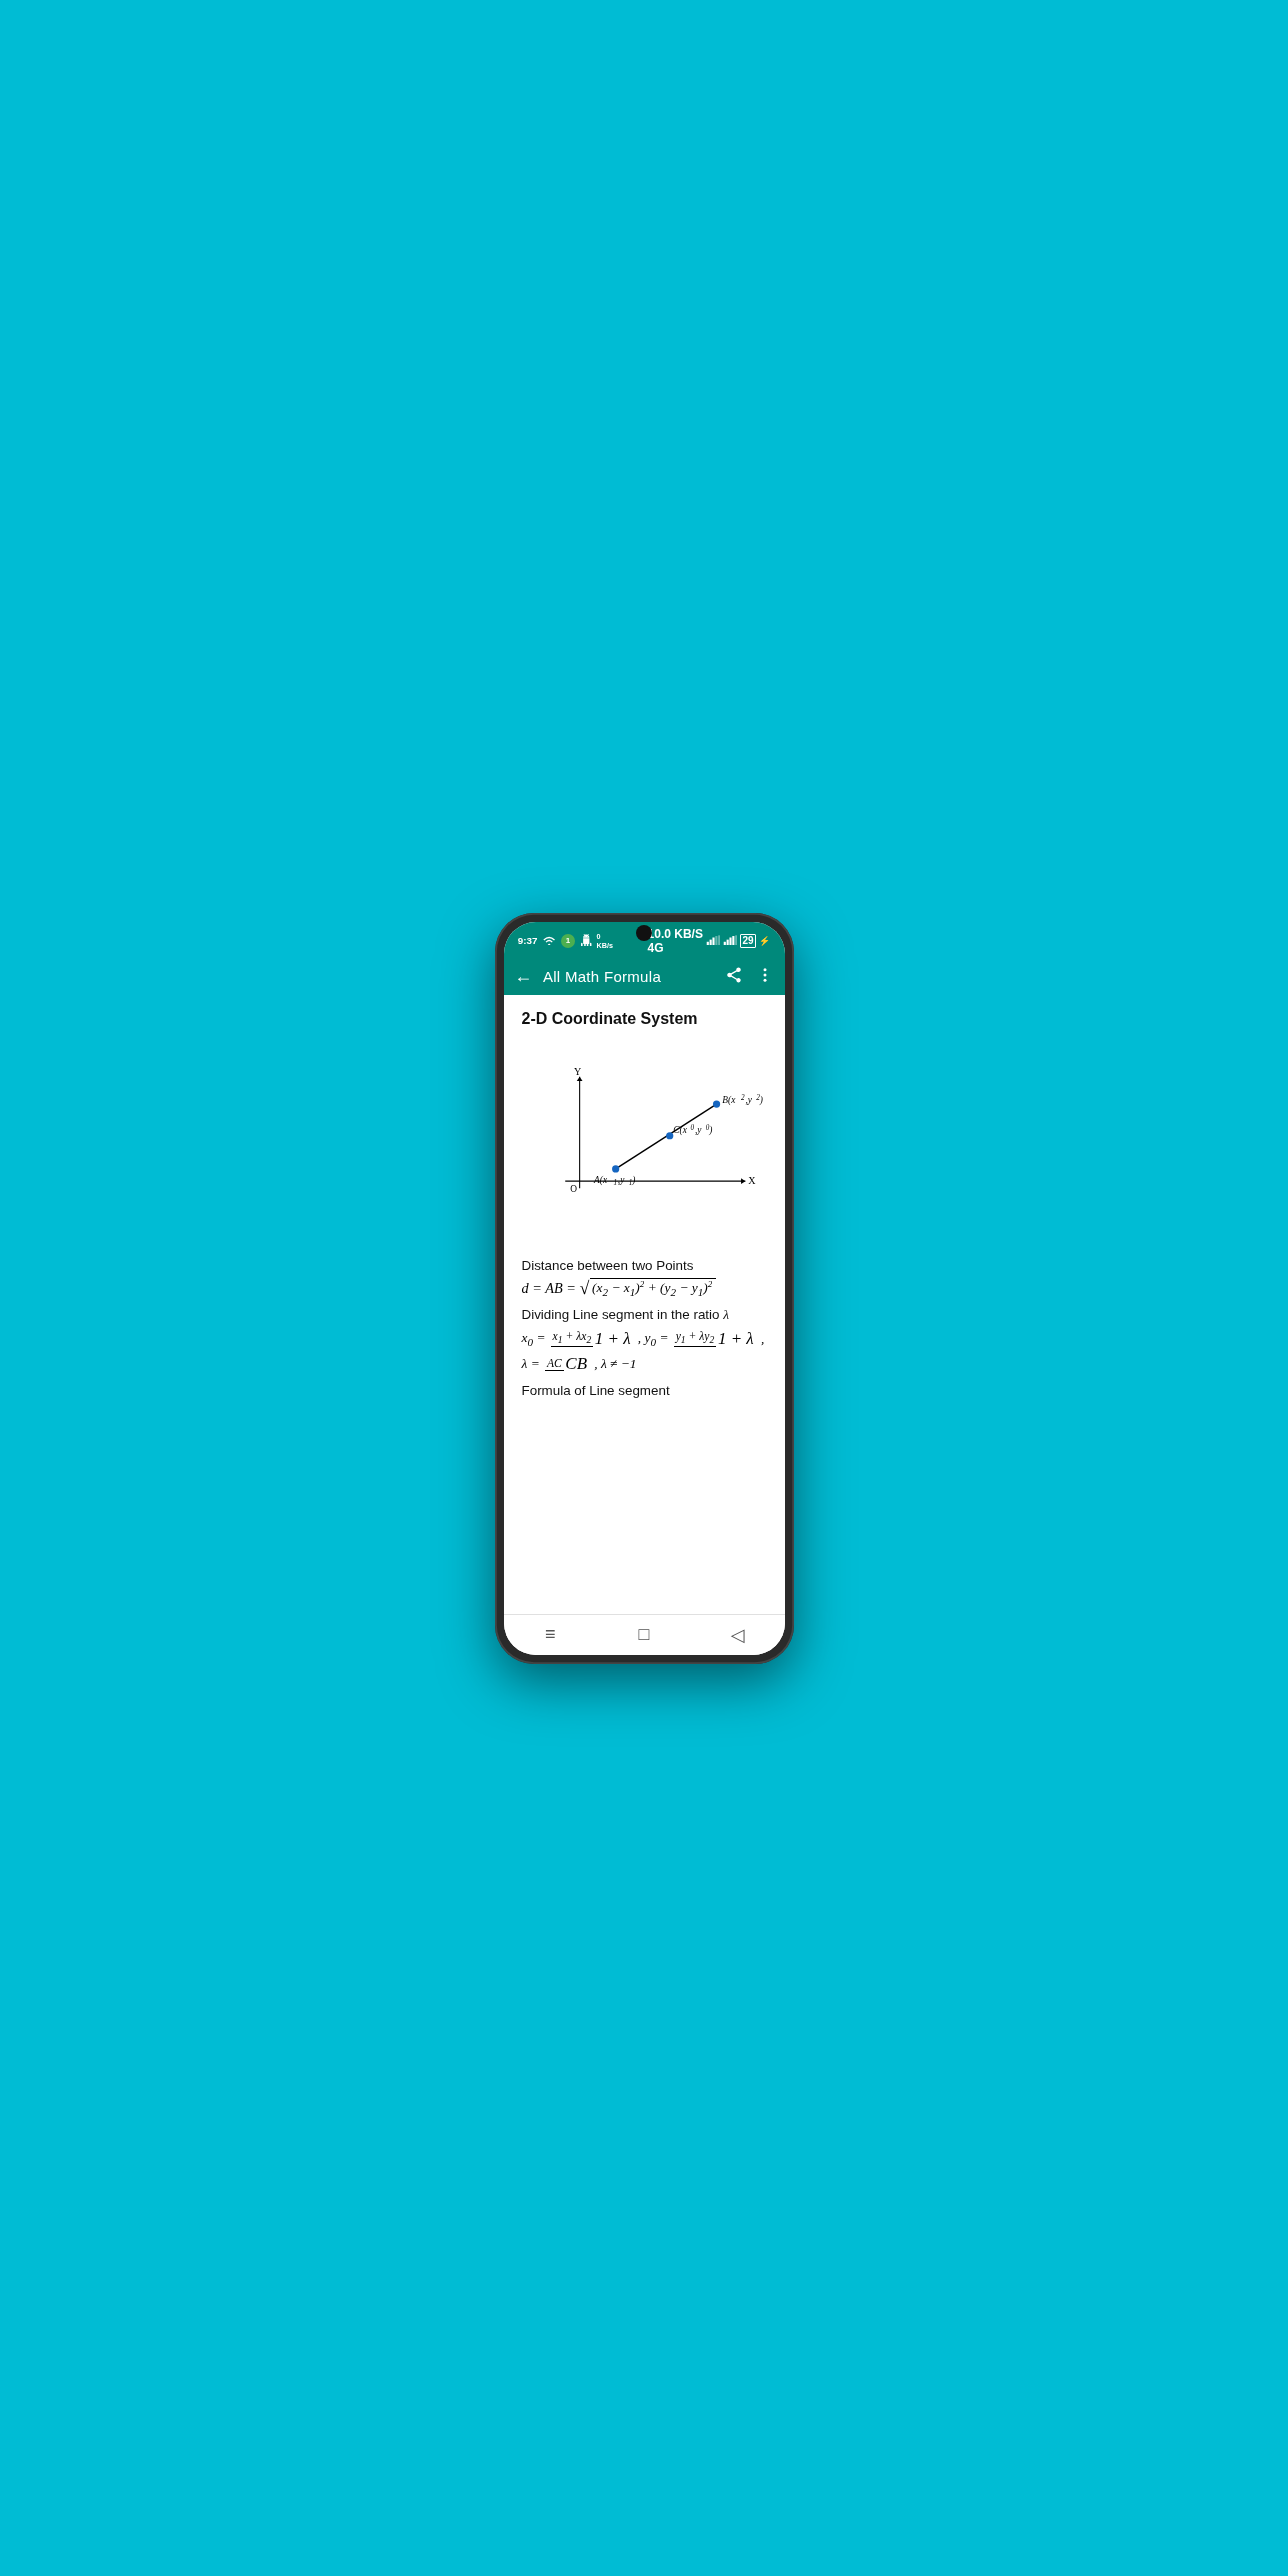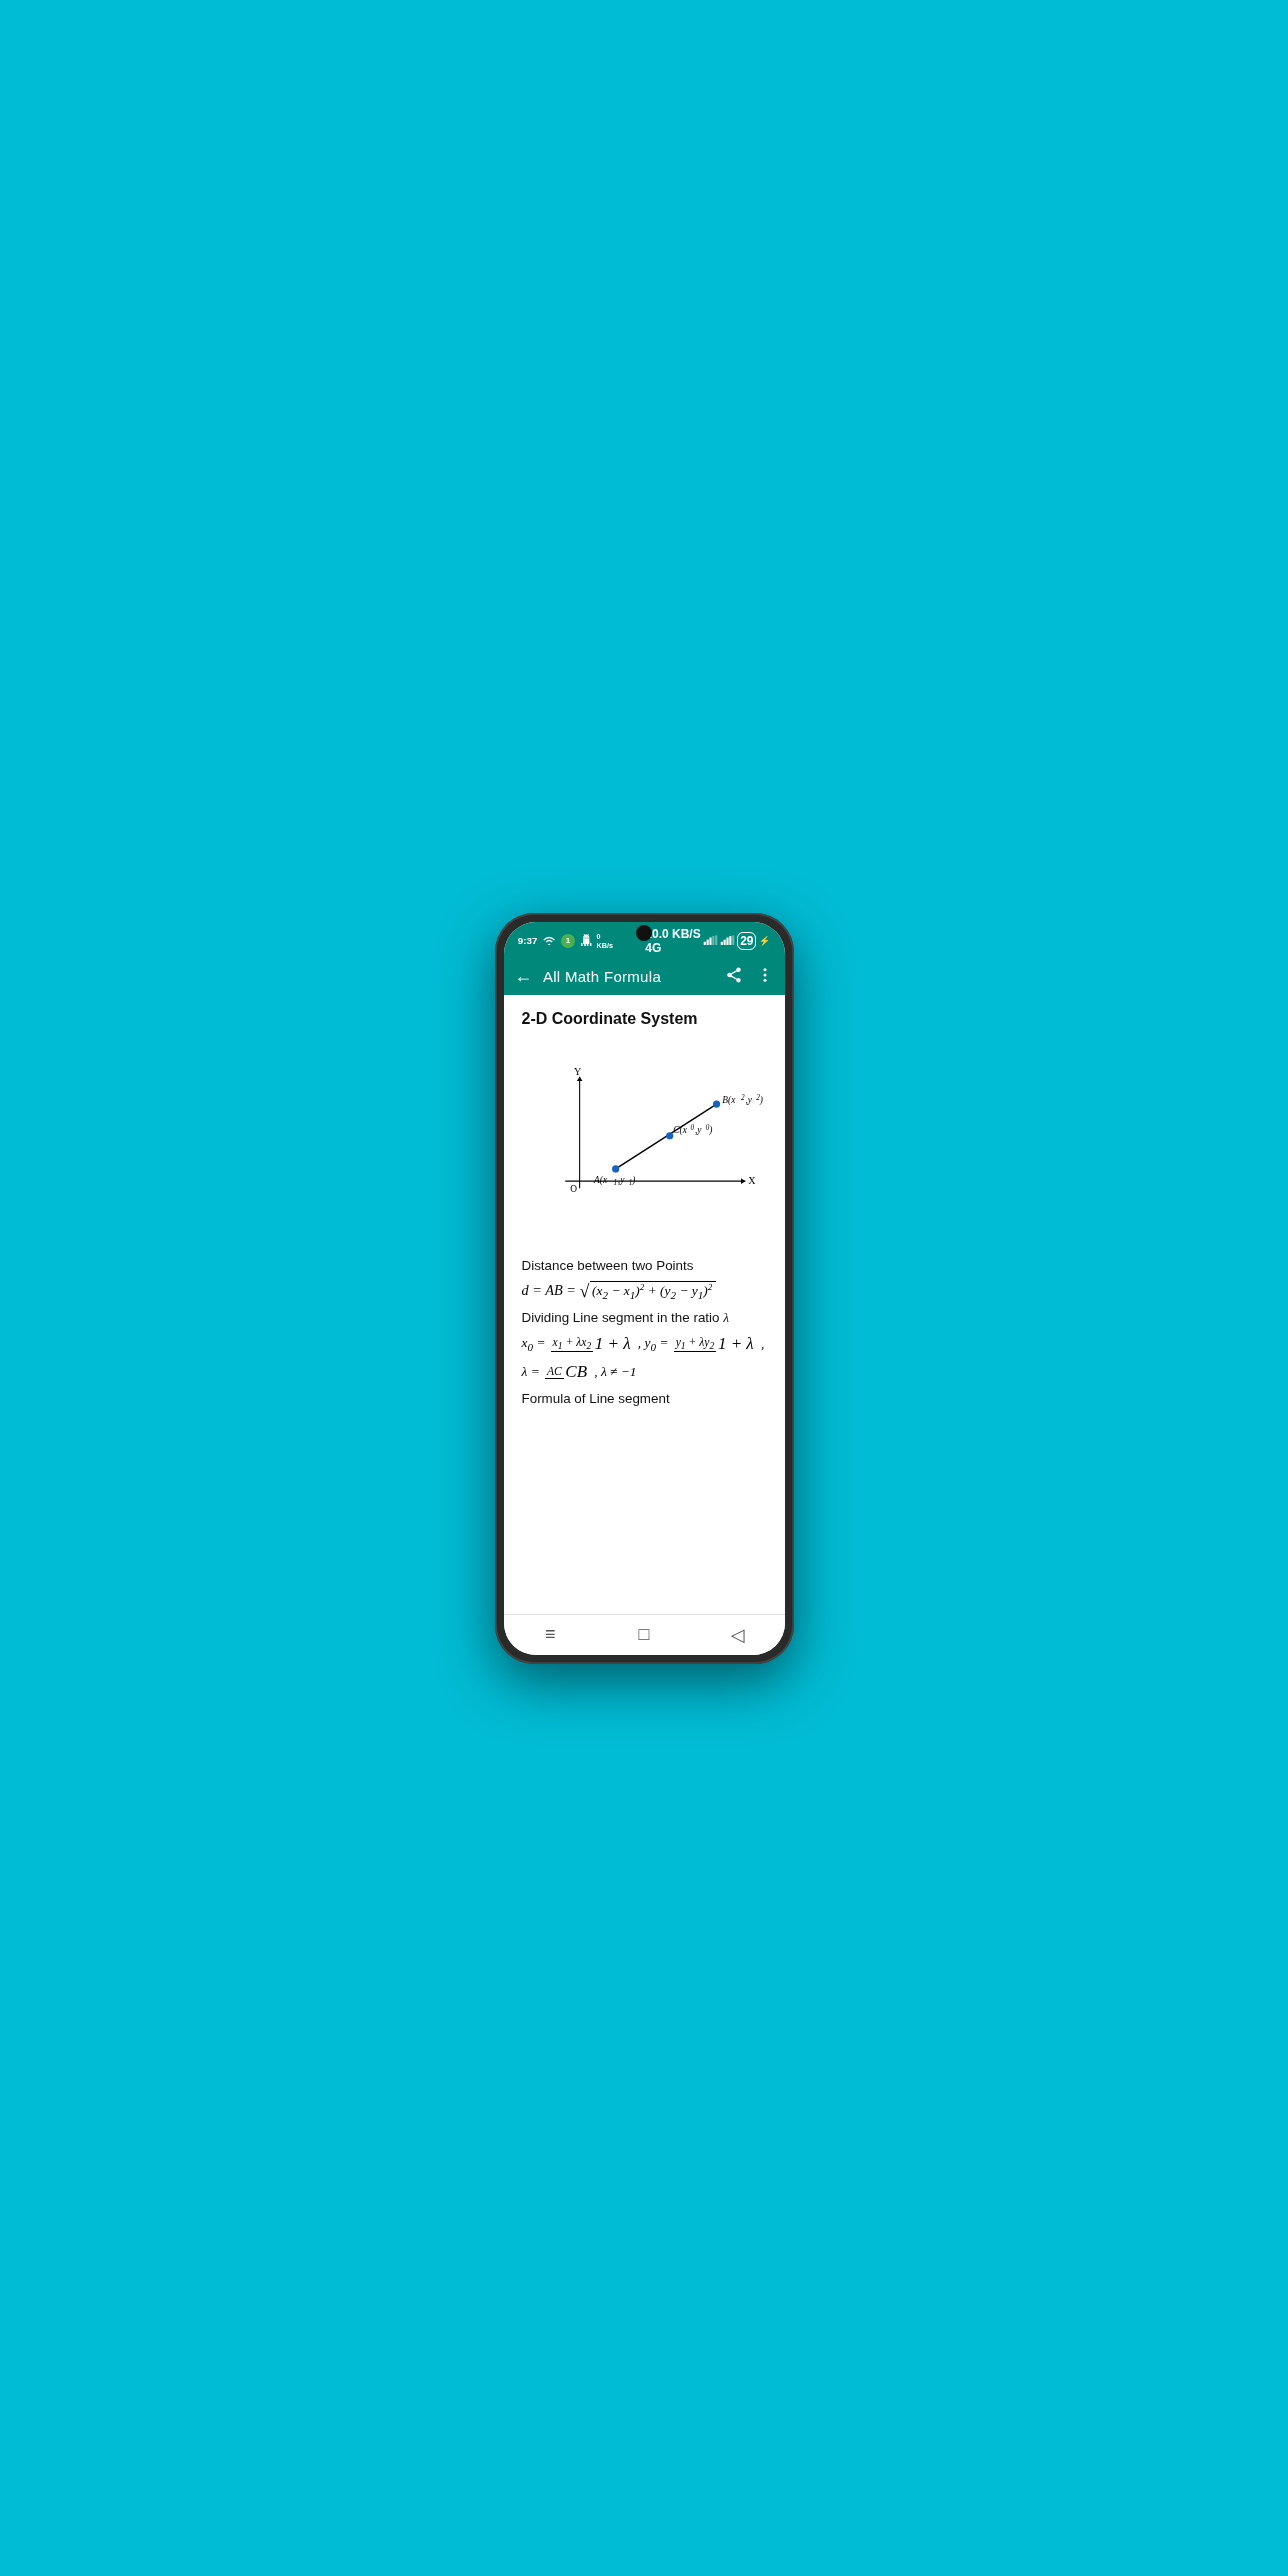--- a/index.html
+++ b/index.html
@@ -68,23 +68,23 @@
       display: flex;
       align-items: center;
       gap: 2.7px;
       font-size: 9px;
     }
 
     .battery-box {
       display: inline-flex;
       align-items: center;
       border: 0.9px solid #fff;
-      border-radius: 6px;
+      border-radius: 1px;
       padding: 0.9px 1.8px;
-      font-size: 12px;
+      font-size: 10px;
       gap: 0.9px;
     }
 
     
     .app-bar {
       background: #00897B;
       color: #fff;
       display: flex;
       align-items: center;
       padding: 7.2px 10.7px;
@@ -181,21 +181,20 @@
 
     .math-row {
       display: flex;
       align-items: center;
       flex-wrap: wrap;
       gap: 1.8px;
       margin-bottom: 5.4px;
       font-family: 'Times New Roman', serif;
       font-style: italic;
       font-size: 14.3px;
-      margin-top: 8px;
     }
 
     .sqrt-wrapper {
       display: inline-flex;
       align-items: center;
       position: relative;
       margin: 0 1.8px;
     }
 
     .sqrt-radicand {

